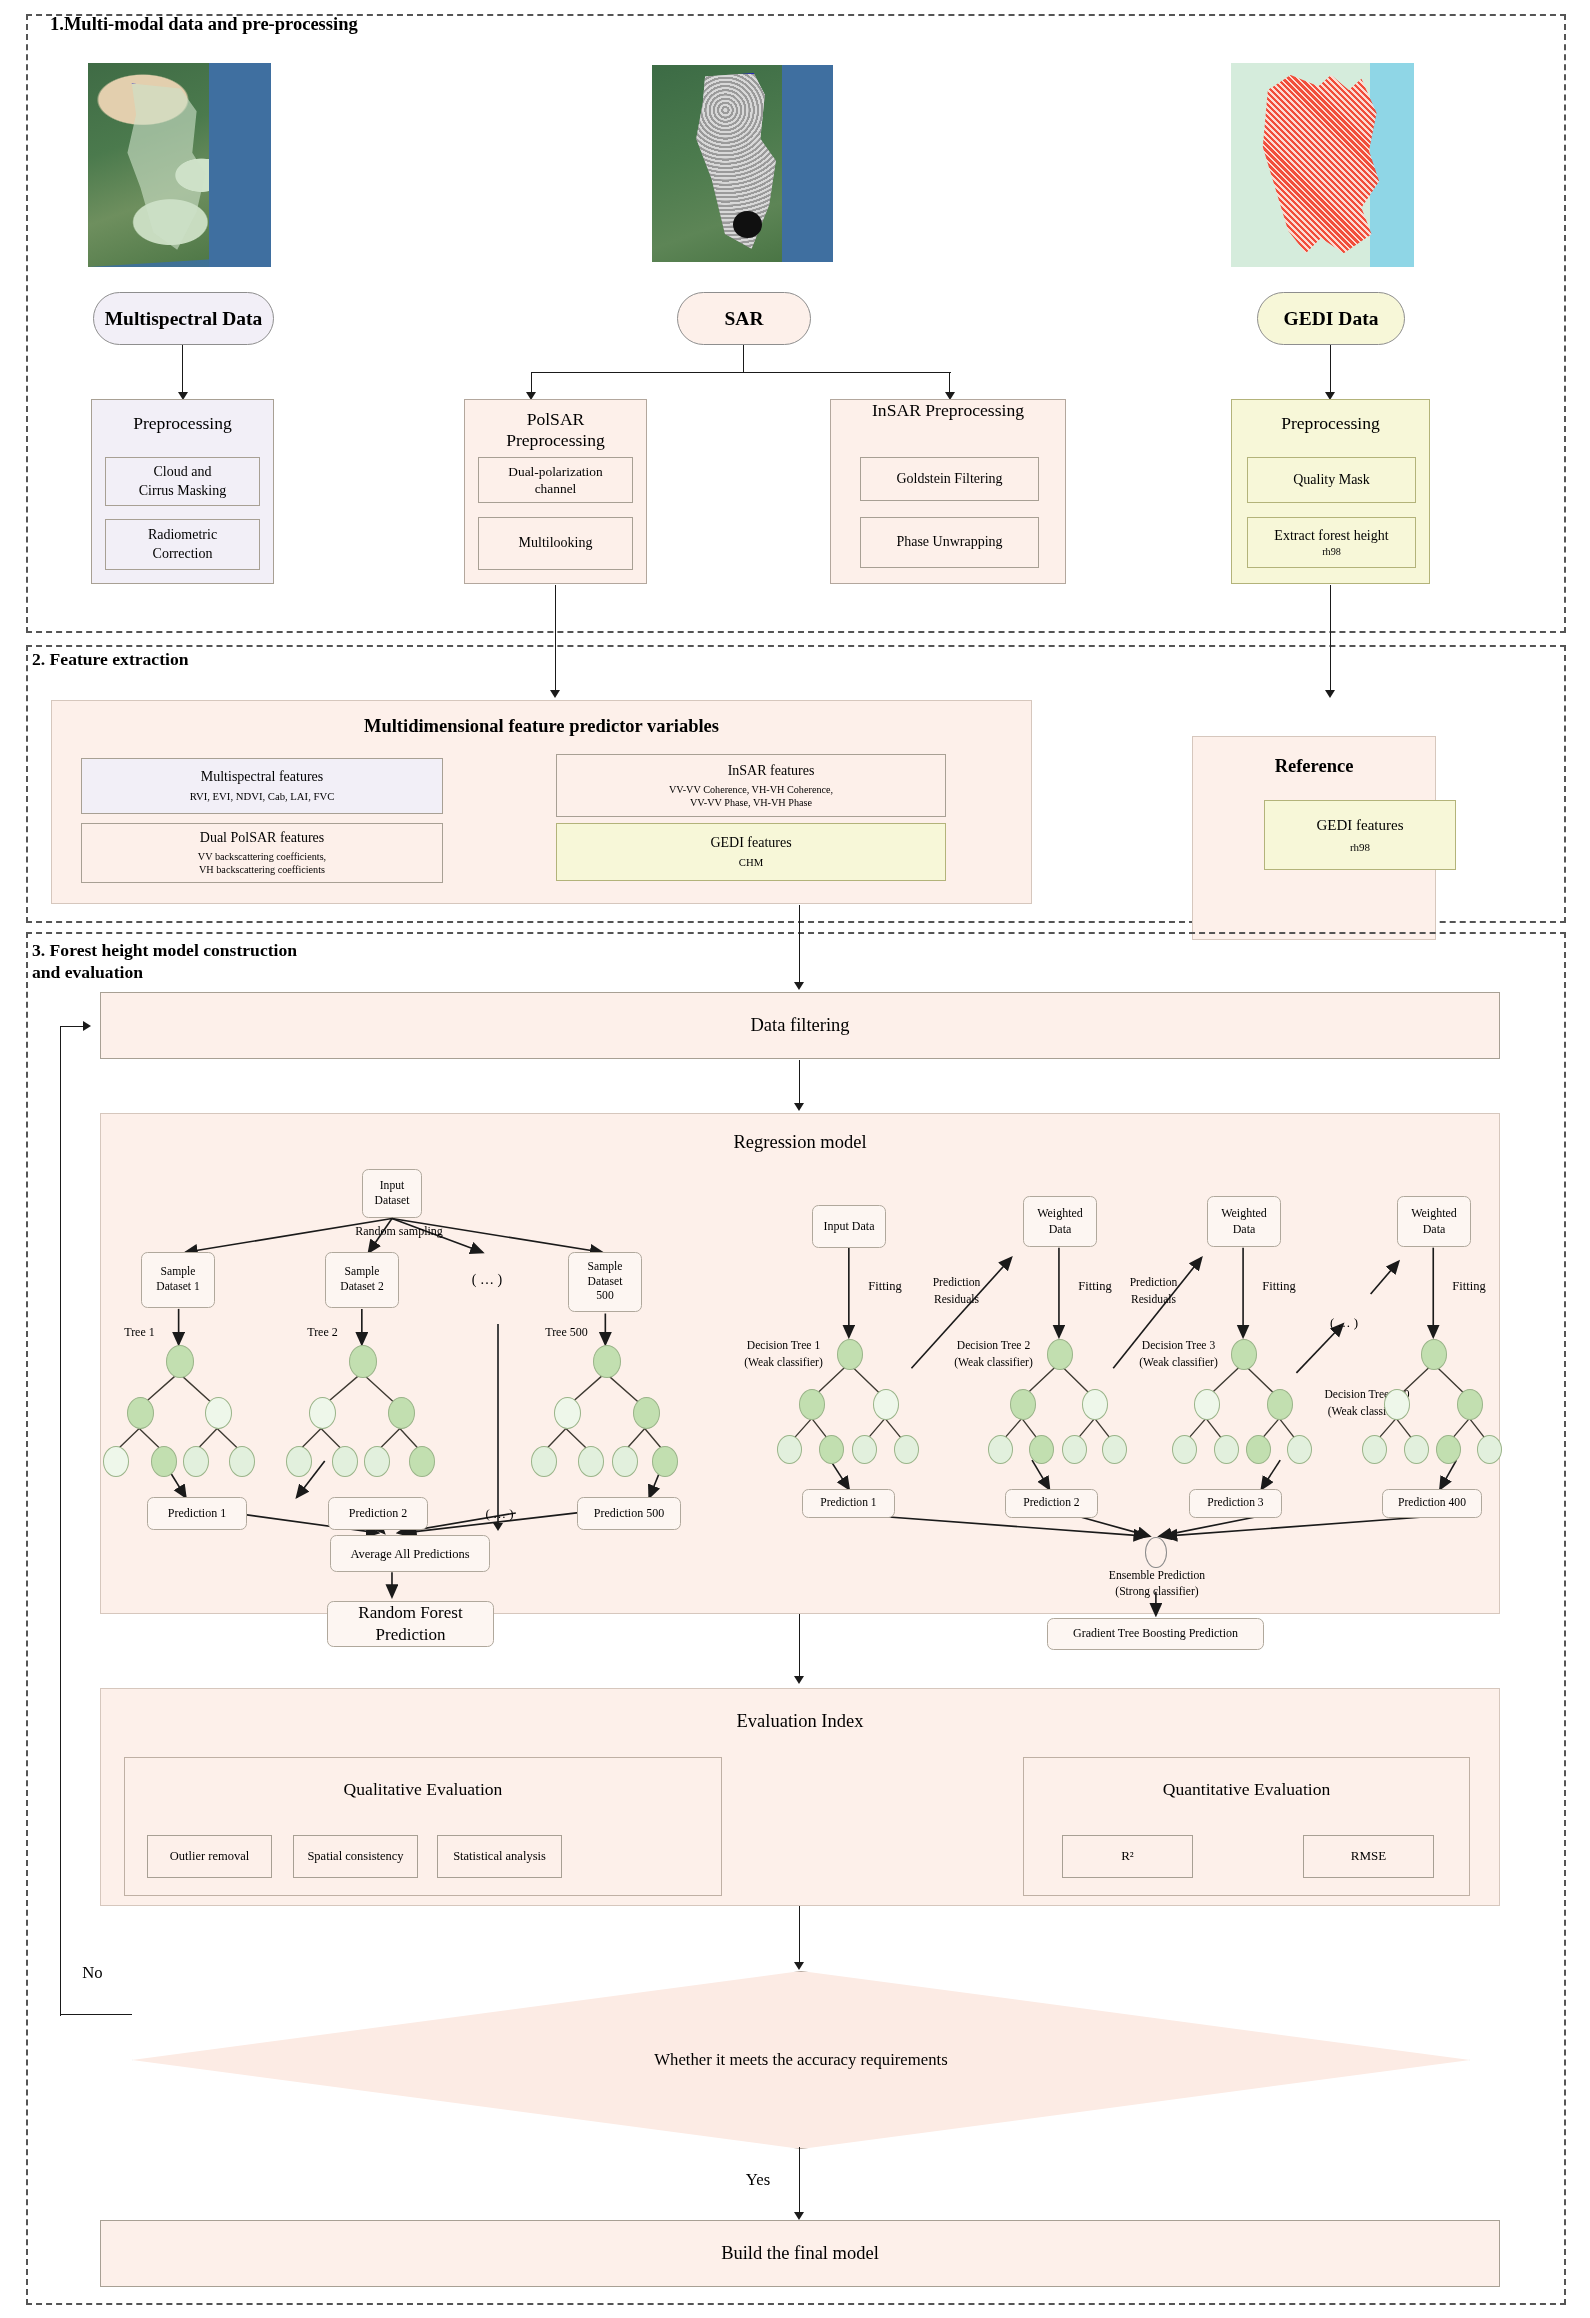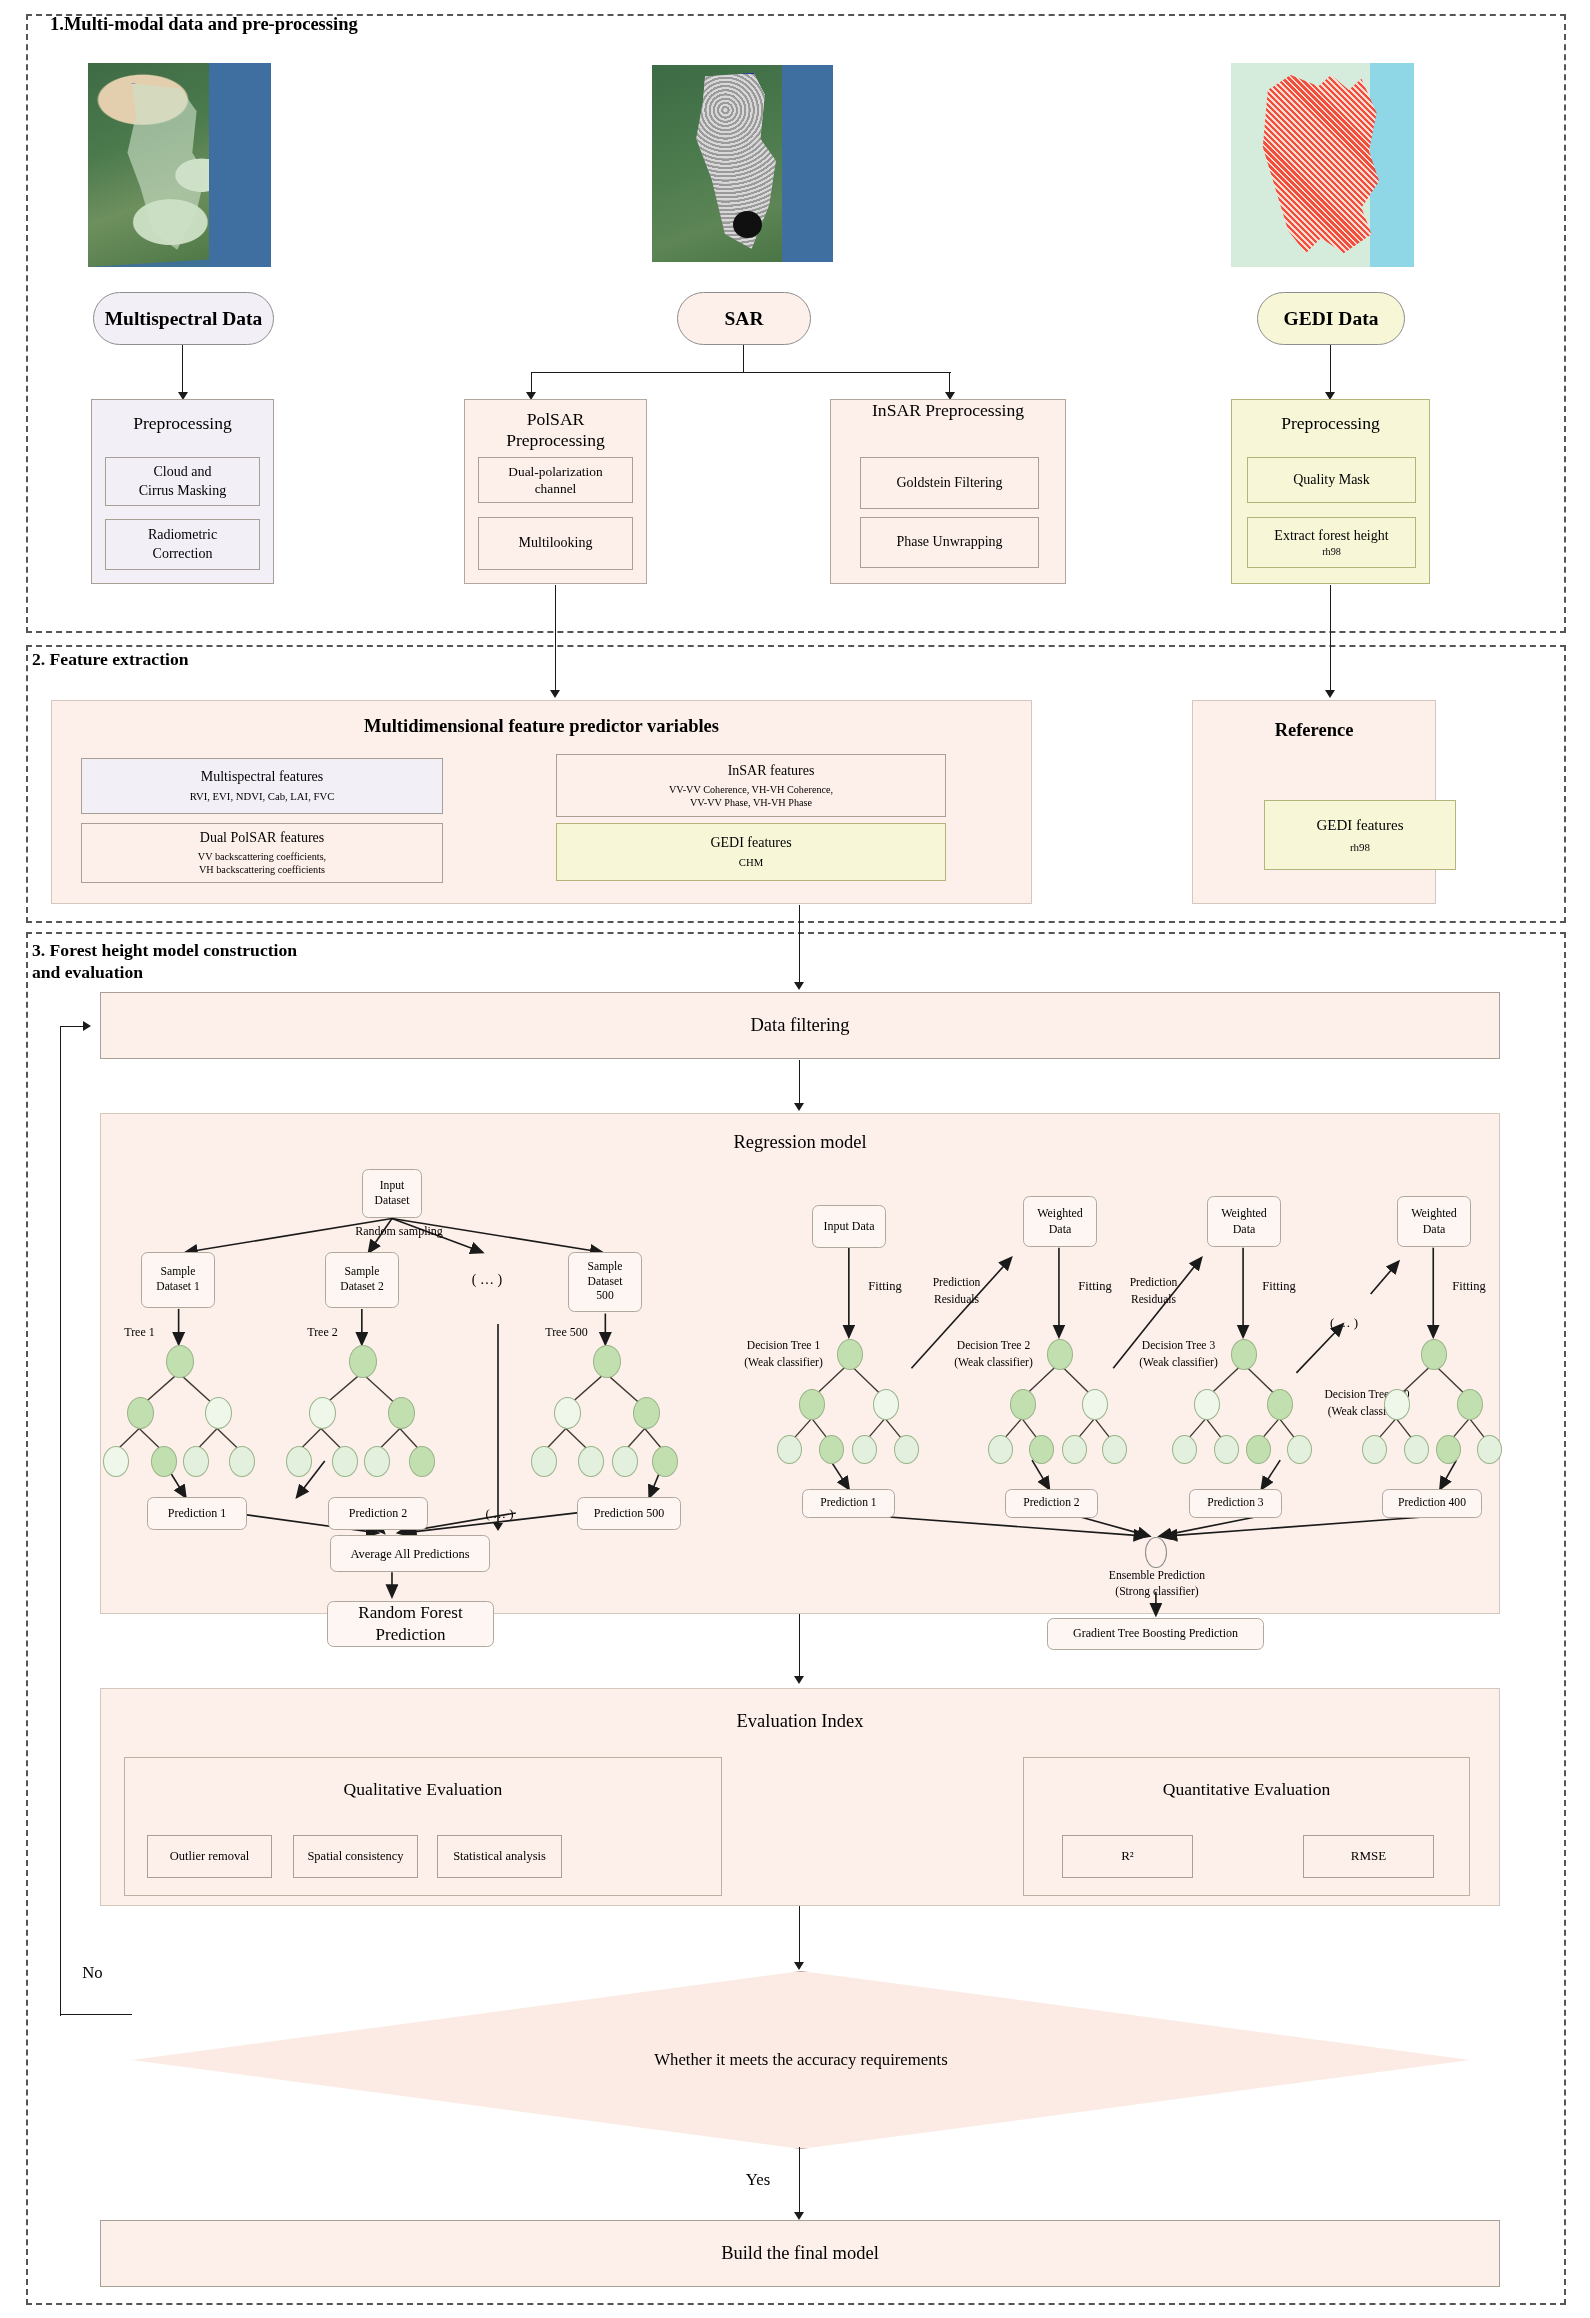--- a/index.html
+++ b/index.html
@@ -144,21 +144,21 @@
     <div class="box-title" style="font-size:17.6px;margin-top:9.3px;white-space:pre-line;line-height:1.2;">PolSAR
 Preprocessing</div>
   </div>
   <div class="rect fill-pink" style="left:478px;top:457px;width:155px;height:46px;font-size:13.4px;white-space:pre-line;">Dual-polarization
 channel</div>
   <div class="rect fill-pink" style="left:478px;top:517px;width:155px;height:53px;font-size:14px;">Multilooking</div>
 
   <div class="box fill-pink" style="left:830px;top:399px;width:236px;height:185px;border:1.4px solid #b3a79d;">
     <div class="box-title" style="font-size:17.6px;">InSAR Preprocessing</div>
   </div>
-  <div class="rect fill-pink" style="left:860px;top:457px;width:179px;height:52px;font-size:14px;">Goldstein Filtering</div>
+  <div class="rect fill-pink" style="left:860px;top:457px;width:179px;height:44px;font-size:14px;">Goldstein Filtering</div>
   <div class="rect fill-pink" style="left:860px;top:517px;width:179px;height:51px;font-size:14px;">Phase Unwrapping</div>
 
   <div class="box fill-yellow" style="left:1231px;top:399px;width:199px;height:185px;border:1.4px solid #b3b37a;">
     <div class="box-title" style="font-size:17.6px;margin-top:13px;">Preprocessing</div>
   </div>
   <div class="rect fill-yellow" style="left:1247px;top:457px;width:169px;height:46px;font-size:14px;border-color:#b3b37a;">Quality Mask</div>
   <div class="rect fill-yellow" style="left:1247px;top:517px;width:169px;height:51px;font-size:14px;border-color:#b3b37a;flex-direction:column;">
     <span>Extract forest height</span>
     <span style="font-size:10.2px;">rh98</span>
   </div>
@@ -187,21 +187,21 @@
   <div class="rect fill-pink" style="left:81px;top:823px;width:362px;height:60px;flex-direction:column;gap:2.8px;">
     <span style="font-size:14px;">Dual PolSAR features</span>
     <span style="font-size:10.2px;white-space:pre-line;">VV backscattering coefficients,
 VH backscattering coefficients</span>
   </div>
   <div class="rect fill-yellow" style="left:556px;top:823px;width:390px;height:58px;flex-direction:column;gap:3.7px;border-color:#b3b37a;">
     <span style="font-size:14px;">GEDI features</span>
     <span style="font-size:10.7px;">CHM</span>
   </div>
 
-  <div class="box fill-pink" style="left:1192px;top:700px;width:244px;height:204px;border:1.4px solid #d6c7bd;align-items:flex-end;">
+  <div class="box fill-pink" style="left:1192px;top:736px;width:244px;height:204px;border:1.4px solid #d6c7bd;align-items:flex-end;">
     <div class="box-title" style="font-size:18.5px;font-weight:bold;margin-top:18.5px;">Reference</div>
   </div>
   <div class="rect fill-yellow" style="left:1264px;top:800px;width:192px;height:70px;flex-direction:column;gap:4.6px;border-color:#b3b37a;">
     <span style="font-size:15px;">GEDI features</span>
     <span style="font-size:11px;">rh98</span>
   </div>
 
   <div class="sec-frame" style="left:25.5px;top:932px;width:1540px;height:1373px;"></div>
   <div class="sec-title" style="left:32px;top:940px;font-size:17.6px;">3. Forest height model construction
       and evaluation</div>

